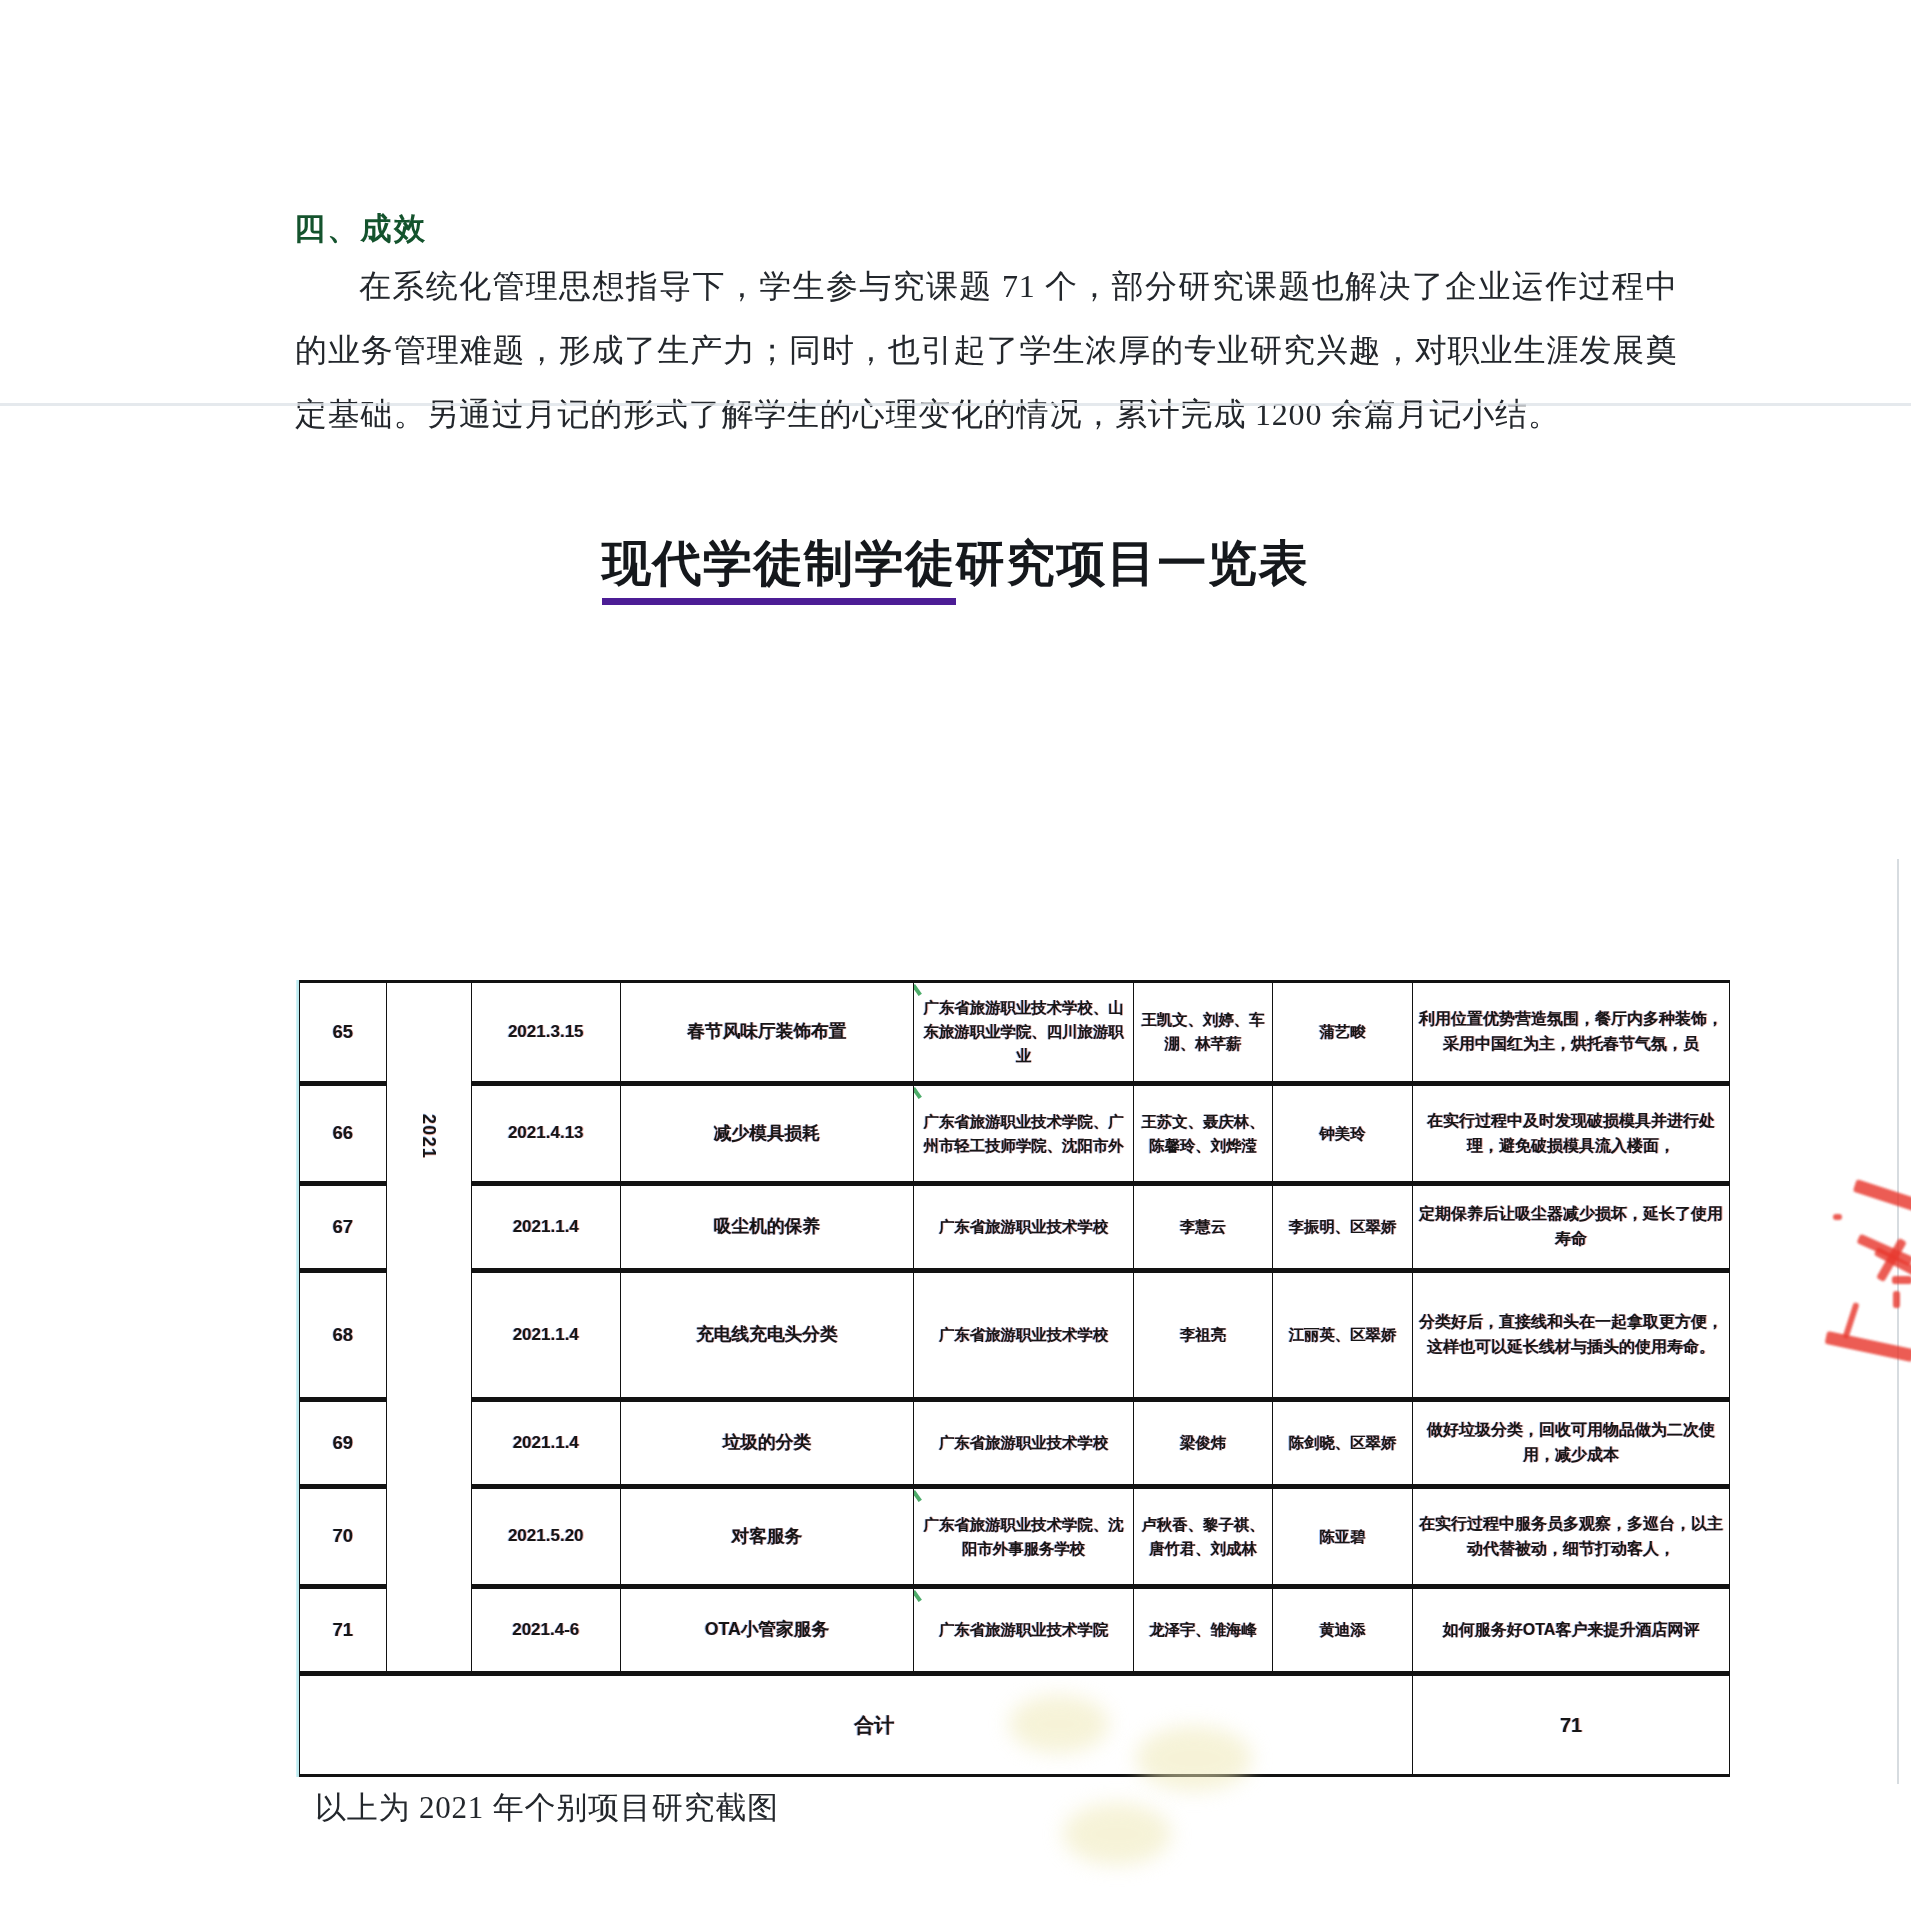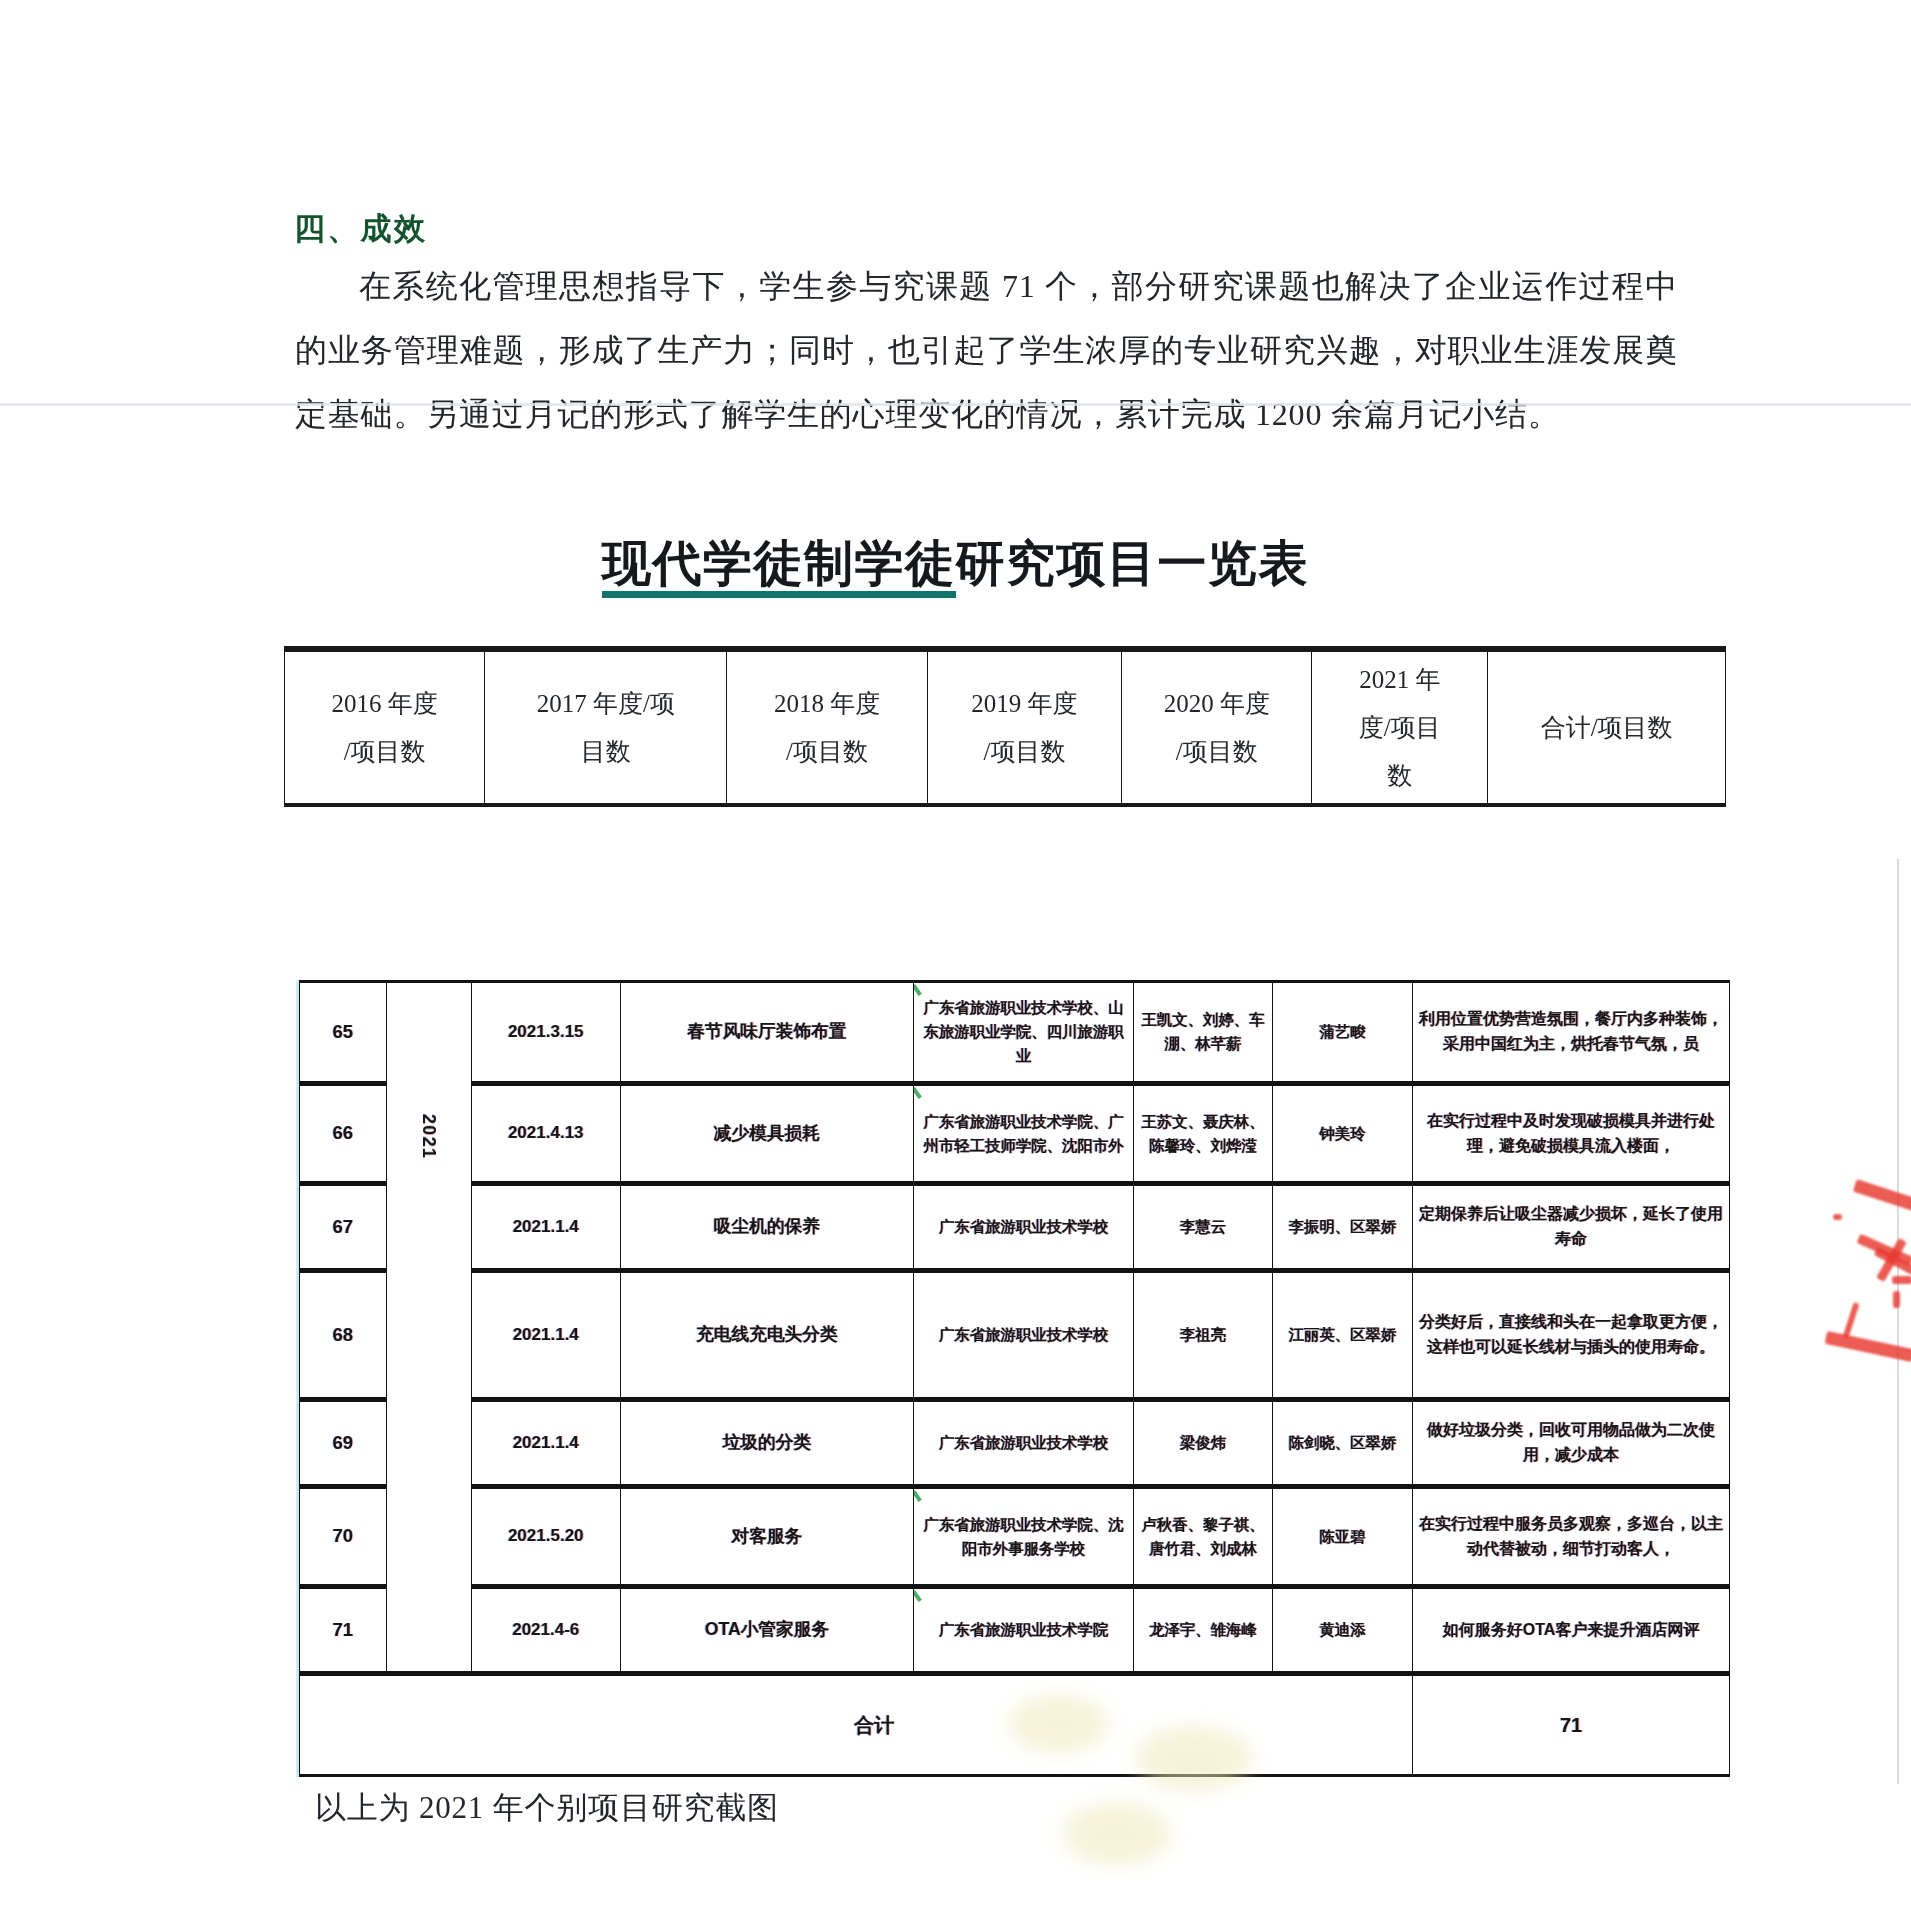--- a/index.html
+++ b/index.html
@@ -6,21 +6,21 @@
   .page{position:relative;width:1911px;height:2703px;background:#ffffff;overflow:hidden;
         font-family:"Liberation Serif","DejaVu Serif",serif;color:#1d2126;}
   
   .section-heading{position:absolute;left:294px;top:208px;font-size:31px;font-weight:bold;letter-spacing:2.3px;color:#14532d;}
   .body-paragraph{position:absolute;left:295px;top:254px;width:1383px;font-size:32px;line-height:64px;
         text-align:justify;text-indent:2em;color:#23272c;letter-spacing:0.8px;}
   .scan-line{position:absolute;left:0;top:403px;width:100%;height:2.7px;background:#dfe4e8;opacity:.8;}
   
   .doc-title{position:absolute;left:0;top:531px;width:100%;text-align:center;
         font-family:"Liberation Sans","DejaVu Sans",sans-serif;font-weight:bold;font-size:49px;color:#15181c;letter-spacing:1.5px;}
-  .doc-title .u{border-bottom:7px solid #0f766e;padding-bottom:1px;}
+  .doc-title .u{border-bottom:7px solid #4c1d95;padding-bottom:8px;}
   
   .summary{position:absolute;left:284px;top:646px;width:1442px;border-collapse:collapse;table-layout:fixed;}
   .summary th,.summary td{border:1.9px solid #16181a;text-align:center;vertical-align:middle;
         font-weight:normal;font-size:25px;color:#23272c;padding:0 5.4px;}
   .summary th{height:151px;border-top-width:6.2px;border-bottom-width:4.2px;line-height:48px;white-space:pre-line;}
   .summary td{height:123px;border-bottom-width:6.2px;font-size:24px;}
   
   .detail{position:absolute;left:299px;top:980px;width:1431px;border-collapse:collapse;table-layout:fixed;
         font-family:"Liberation Sans","DejaVu Sans",sans-serif;
         box-shadow:-2.7px 0 0 rgba(90,205,220,.40);}
@@ -68,36 +68,20 @@
     <colgroup>
       <col style="width:13.9%">
         <col style="width:16.8%">
         <col style="width:13.9%">
       <col style="width:13.5%">
         <col style="width:13.2%">
         <col style="width:12.2%">
         <col style="width:16.5%">
     </colgroup>
     <tbody>
-        <tr>
-      <th>2016 年度
-/项目数</th>
-      <th>2017 年度/项
-目数</th>
-      <th>2018 年度
-/项目数</th>
-      <th>2019 年度
-/项目数</th>
-      <th>2020 年度
-/项目数</th>
-      <th>2021 年
-度/项目
-数</th>
-      <th>合计/项目数</th>
-    </tr>
   </tbody>
     </table>
 
   <table class="detail">
     <colgroup>
       <col style="width:6.06%">
         <col style="width:5.95%">
         <col style="width:10.42%">
         <col style="width:20.51%">
       <col style="width:15.40%">

